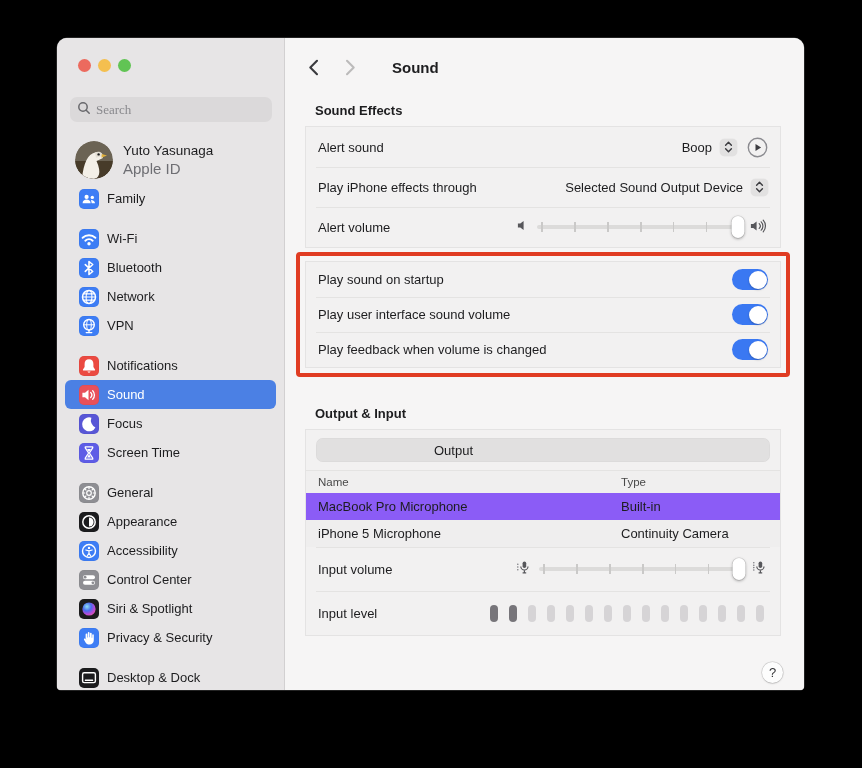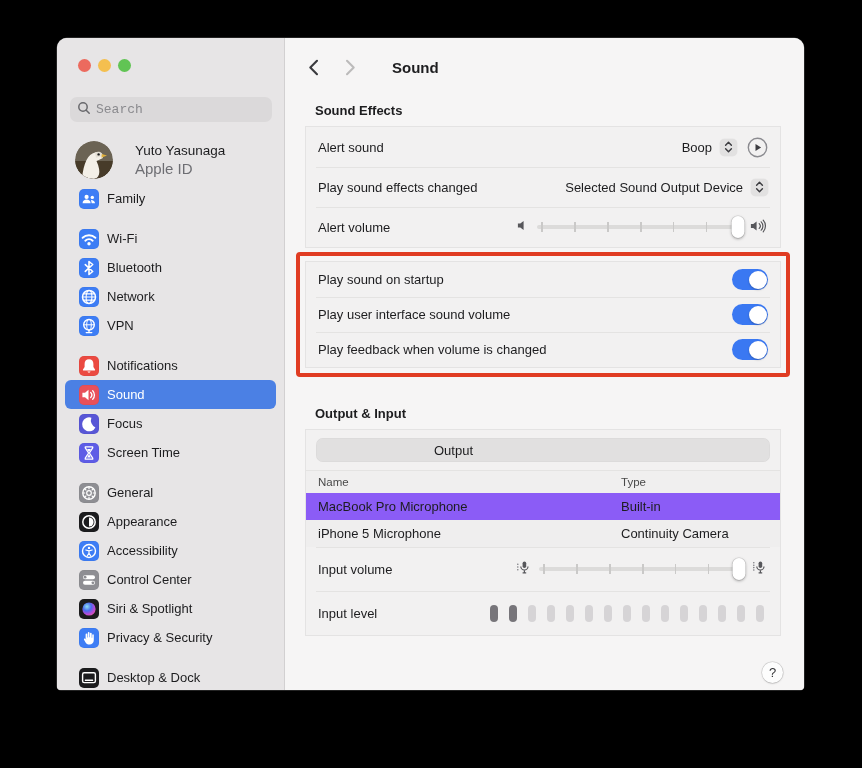--- a/index.html
+++ b/index.html
@@ -13,25 +13,25 @@
     background:#f6f5f5;
   }
 
   
   .sidebar { position:relative; width:228px; background:#e7e5e6; border-right:1px solid rgba(0,0,0,.09); flex:none; }
   .traffic { position:absolute; top:21px; left:21px; display:flex; gap:7px; }
   .traffic span { width:13px; height:13px; border-radius:50%; display:block; }
   .tl-close { background:#ec6a5e; } .tl-min { background:#f4bf4f; } .tl-zoom { background:#61c454; }
 
   .search { position:absolute; top:59px; left:13px; width:202px; height:25px; background:#dbd9da; border-radius:7px; display:flex; align-items:center; padding:0 7px; gap:5px; }
-  .search input { border:0; outline:0; background:transparent; font-size:13px; color:#0f766e; width:100%; font-family:Liberation Mono, monospace; }
+  .search input { border:0; outline:0; background:transparent; font-size:13px; color:#0f766e; width:100%; font-family:Liberation Serif, serif; }
   .search input::placeholder { color:#8a8a8e; }
 
   .side-list { position:absolute; top:94px; left:8px; right:8px; bottom:0; overflow:hidden; }
-  .profile { display:flex; align-items:center; gap:22px; padding:5px 6px 5px 10px; height:48px; margin-top:4px; border-radius:6px; }
+  .profile { display:flex; align-items:center; gap:10px; padding:5px 6px 5px 10px; height:48px; margin-top:4px; border-radius:6px; }
   .avatar { width:38px; height:38px; border-radius:50%; overflow:hidden; flex:none; }
   .pname { font-size:13.5px; color:#1d1d1f; }
   .psub { font-size:15px; color:#6e6e73; margin-top:2px; }
 
   .srow { display:flex; align-items:center; gap:8px; height:29px; padding:0 8px 0 14px; border-radius:6px; font-size:13px; color:#1d1d1f; }
   .srow.selected { background:#4b80e4; color:#fff; }
   .sgap { height:11px; }
   .app-icon { width:20px; height:20px; border-radius:5px; flex:none; display:flex; align-items:center; justify-content:center; color:#fff; font-size:13px; line-height:1; box-shadow:inset 0 0 0 .5px rgba(0,0,0,.06); }
   .app-icon svg { display:block; }
 
@@ -344,21 +344,21 @@
               </span>
               <span class="playbtn">
                 <svg width="21" height="21" viewBox="0 0 21 21">
                     <circle cx="10.5" cy="10.5" r="9.2" stroke="#8b8b90" stroke-width="1.4" fill="none"></circle>
                     <path d="M8.5 7v7l5.6-3.5z" fill="#3c3c40"></path>
                   </svg>
               </span>
             </span>
           </div>
           <div class="row">
-            <span class="label">Play sound effects changed</span>
+            <span class="label">Play iPhone effects through</span>
             <span class="rhs">
               <span class="value">Selected Sound Output Device</span>
               <span class="chevbox">
                 <svg width="9" height="12" viewBox="0 0 9 12">
                     <path d="M1.6 4.3L4.5 1.2l2.9 3.1M1.6 7.7l2.9 3.1 2.9-3.1" stroke="#3c3c40" stroke-width="1.4" fill="none" stroke-linecap="round" stroke-linejoin="round"></path>
                   </svg>
               </span>
             </span>
           </div>
           <div class="row">

